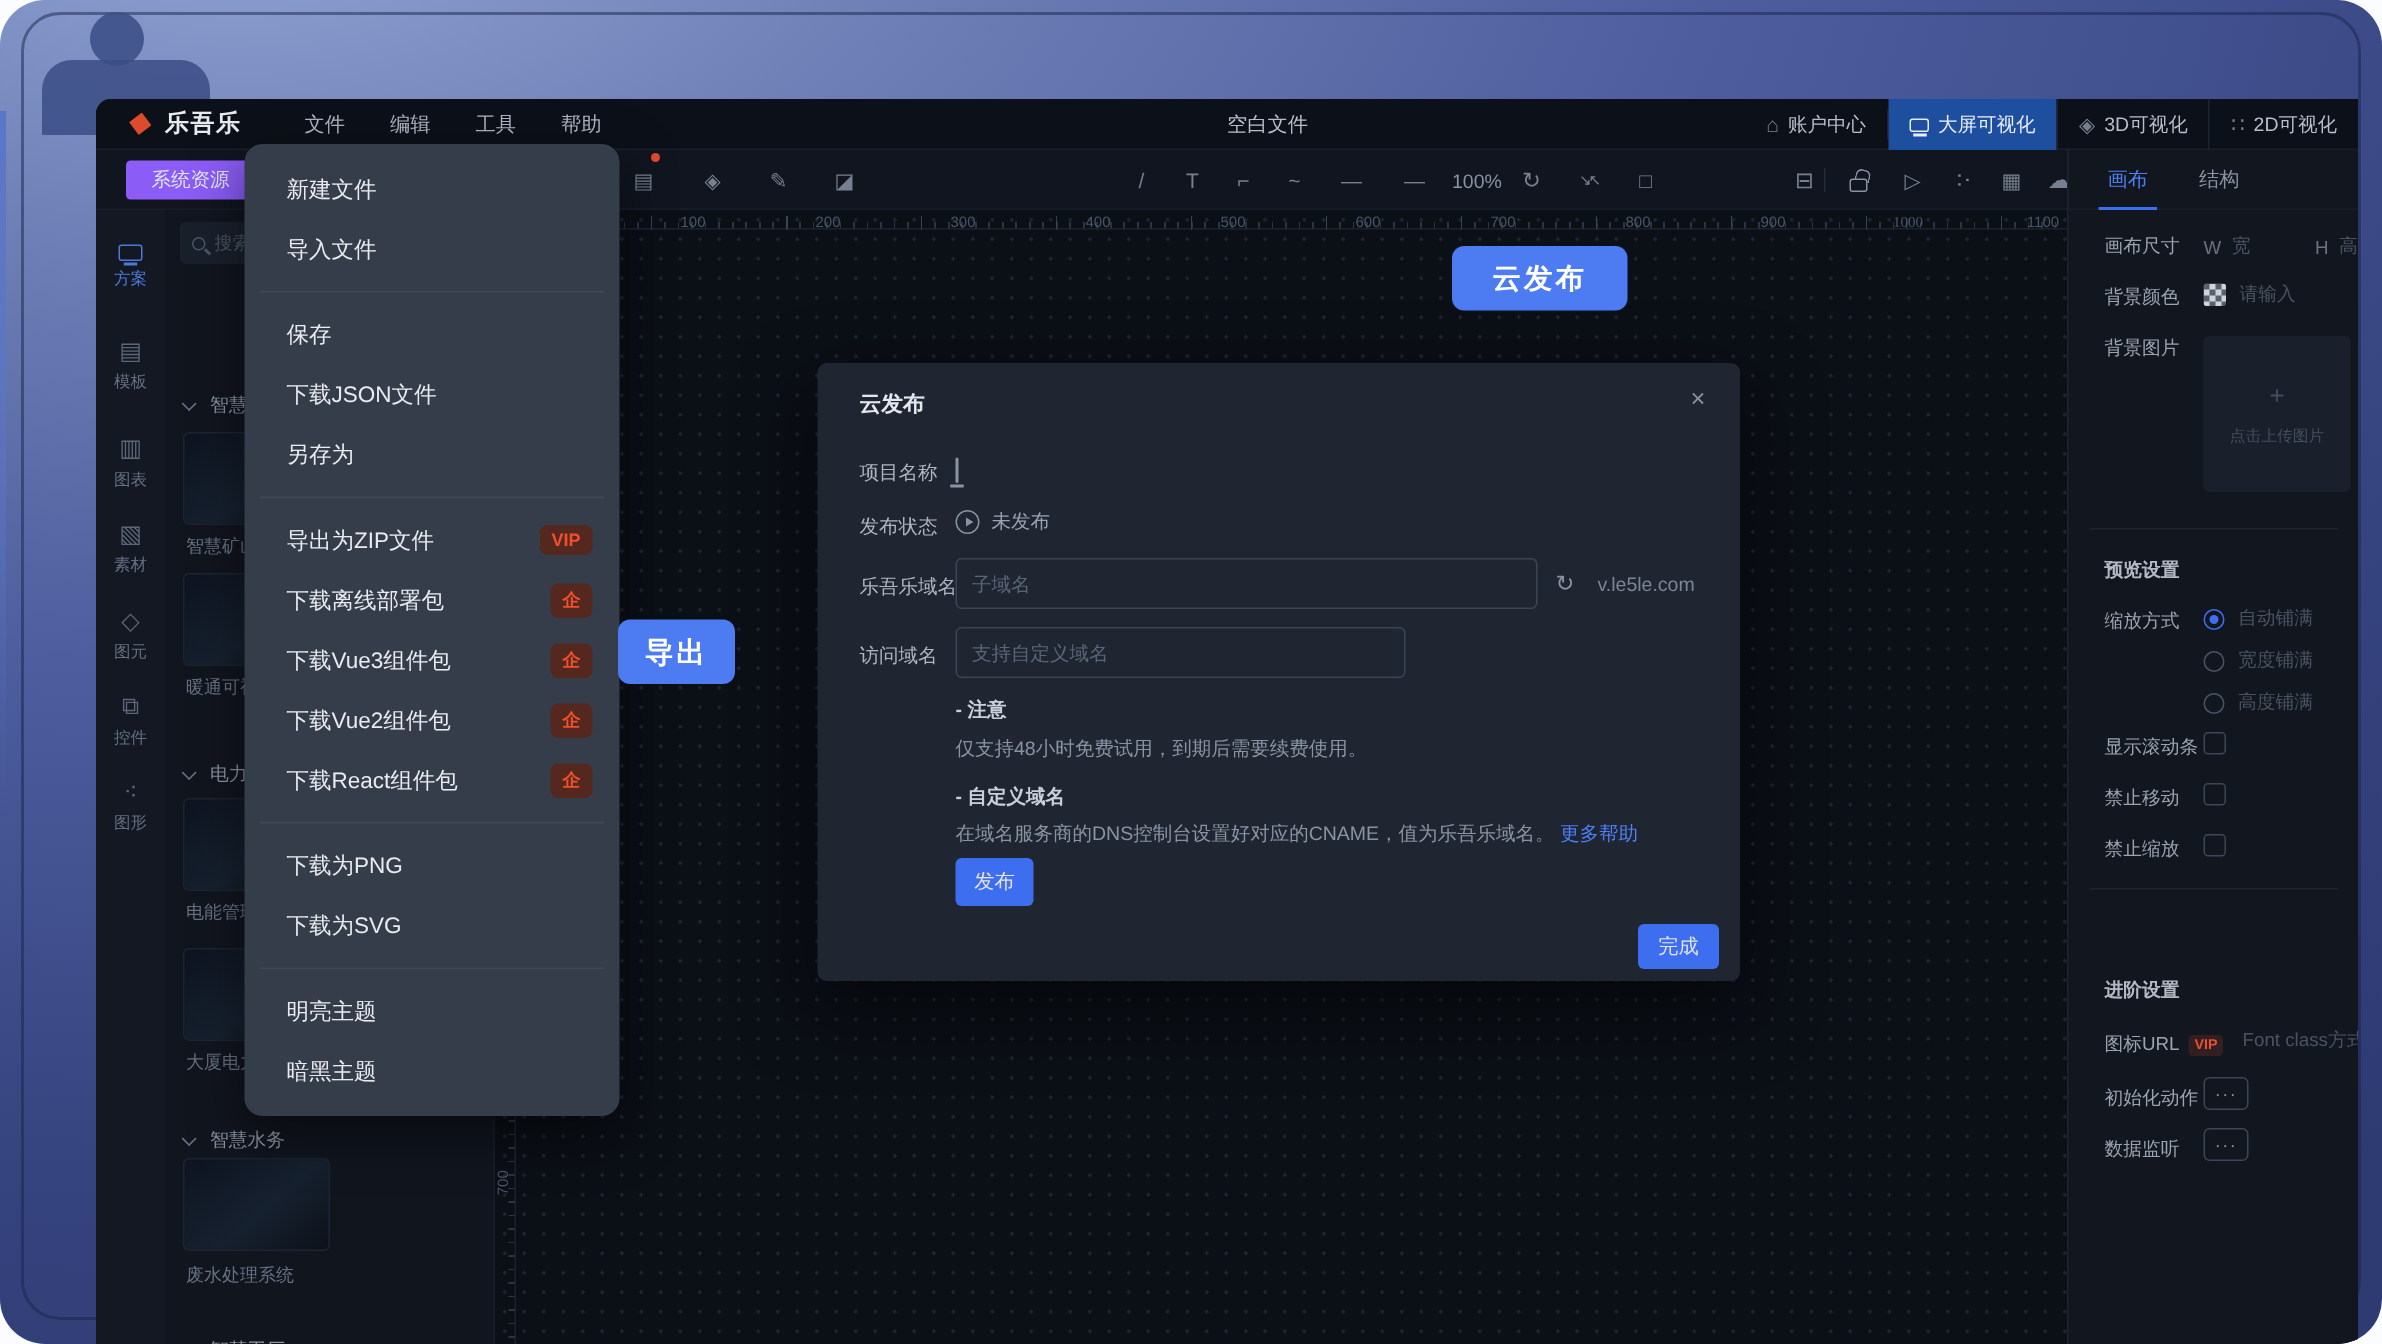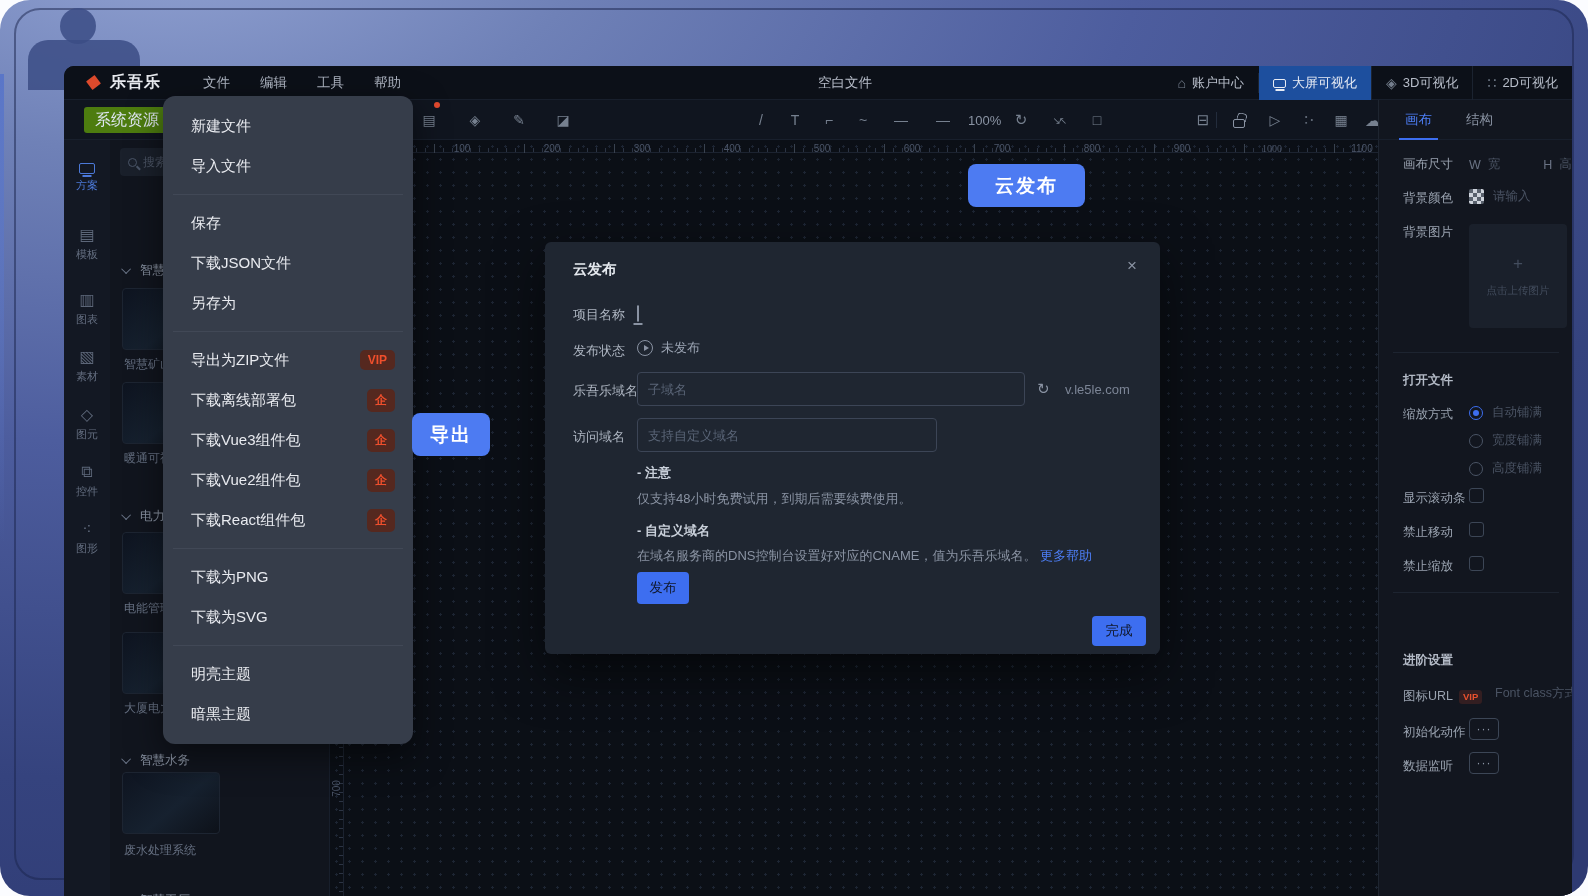--- a/index.html
+++ b/index.html
@@ -23,21 +23,21 @@
   .mmenus { display:flex; gap:30px; margin-left:42px; }
   .mmenu { color:#aeb5c2; font-size:13.5px; cursor:default; }
   .doc-title { position:absolute; left:781px; top:0; height:34px; display:flex; align-items:center; transform:translateX(-50%); color:#b7bdc9; font-size:13.5px; }
   .mb-right { position:absolute; right:0; top:0; height:34px; display:flex; align-items:stretch; }
   .mb-item { display:flex; align-items:center; gap:6px; color:#b7bdc9; font-size:13px; padding:0 14px; }
   .mb-item.hl { background:#1d4f9e; color:#e8ecf5; }
   .mb-sep { width:1px; background:#1b2330; margin:7px 0; }
 
   
   .toolbar { position:absolute; left:0; top:34px; width:1314px; height:40px; background:#10151f; border-bottom:1px solid #181f2c; }
-  .sys-btn { position:absolute; left:20px; top:7px; width:86px; height:26px; background:#4d7c0f; border-radius:3px; color:#dfe6f2; font-size:16px; display:flex; align-items:center; justify-content:center; white-space:nowrap; overflow:hidden; }
+  .sys-btn { position:absolute; left:20px; top:7px; width:86px; height:26px; background:#8b5cf6; border-radius:3px; color:#dfe6f2; font-size:13px; display:flex; align-items:center; justify-content:center; white-space:nowrap; overflow:hidden; }
   .tb-ic { position:absolute; top:0; height:40px; width:26px; display:flex; align-items:center; justify-content:center; color:#76808f; font-size:14px; }
   .tb-dot { position:absolute; width:6px; height:6px; border-radius:50%; background:#e0492e; }
   .tb-zoom { position:absolute; top:0; height:40px; display:flex; align-items:center; color:#8a93a3; font-size:13px; }
   .vsep { position:absolute; top:12px; width:1px; height:16px; background:#232c3c; }
 
   
   .rtabs { position:absolute; left:1314px; top:34px; width:194px; height:40px; background:#12161f; border-left:1px solid #1e2530; border-bottom:1px solid #181f2c; display:flex; align-items:center; gap:34px; padding-left:26px; }
   .rtab { color:#8a93a3; font-size:13.5px; position:relative; height:40px; display:flex; align-items:center; }
   .rtab.on { color:#4d7ef5; }
   .rtab.on::after { content:""; position:absolute; left:-6px; right:-6px; bottom:0; height:2px; background:#3d6ef0; }
@@ -109,21 +109,21 @@
   
   .modal { position:absolute; left:545px; top:242px; width:615px; height:412px; background:#1f2631; border-radius:6px; box-shadow:0 18px 50px rgba(0,0,0,.55); z-index:55; color:#aeb6c2; font-size:13px; }
   .m-title { position:absolute; left:28px; top:18px; color:#e4e8ee; font-size:14.5px; font-weight:bold; }
   .m-close { position:absolute; right:16px; top:12px; color:#8a93a3; font-size:17px; width:24px; height:24px; display:flex; align-items:center; justify-content:center; }
   .m-lab { position:absolute; left:28px; color:#aeb6c2; }
   .m-inp { position:absolute; left:92px; height:34px; background:transparent; border:1px solid #3c4556; border-radius:4px; color:#c3cad6; font-size:13px; padding:0 10px; outline:none; font-family:inherit; }
   .m-inp::placeholder { color:#5a6577; }
   .m-note-t { position:absolute; left:92px; color:#c9d0da; font-weight:bold; }
   .m-note-b { position:absolute; left:92px; color:#8a93a3; }
   .m-link { color:#4d7ef5; }
-  .btn { position:absolute; background:#3d6ef0; color:#0f172a; border-radius:4px; display:flex; align-items:center; justify-content:center; font-size:13.5px; }
+  .btn { position:absolute; background:#3d6ef0; color:#e5e5e5; border-radius:4px; display:flex; align-items:center; justify-content:center; font-size:13.5px; }
   .playc { width:16px; height:16px; border:1.5px solid #8a93a3; border-radius:50%; display:inline-flex; align-items:center; justify-content:center; }
   .playc::after { content:""; width:0; height:0; border-left:5px solid #8a93a3; border-top:3.5px solid rgba(0,0,0,0); border-bottom:3.5px solid rgba(0,0,0,0); margin-left:2px; }
   .sync { color:#8a93a3; font-size:15px; }
 
   
   .g { font-size:14px; line-height:1; color:#76808f; }
   .lockic { width:12px; height:9px; border:1.5px solid #8a93a3; border-radius:2px; position:relative; margin-top:7px; }
   .lockic::before { content:""; position:absolute; width:8px; height:7px; border:1.5px solid #8a93a3; border-bottom:none; border-radius:4px 4px 0 0; left:3px; top:-7px; transform:rotate(14deg); }
 </style>
 </head>
@@ -305,21 +305,21 @@
       </div>
       <div class="rrow" style="top:84px;">
         <span class="rlab">背景图片</span>
       </div>
       <div class="upload" style="top:84px;">
         <span class="plus">+</span>
         <span class="utx">点击上传图片</span>
       </div>
       <div class="divline" style="top:212px;"></div>
       <div class="rrow" style="top:232px;">
-        <span class="rsec">打开文件</span>
+        <span class="rsec">预览设置</span>
       </div>
       <div class="rrow" style="top:266px;">
         <span class="rlab">缩放方式</span>
       </div>
       <div class="rrow" style="top:264px; left:90px; gap:9px;">
         <span class="radio on"></span>
         <span class="rghost">自动铺满</span>
       </div>
       <div class="rrow" style="top:292px; left:90px; gap:9px;">
         <span class="radio"></span>

